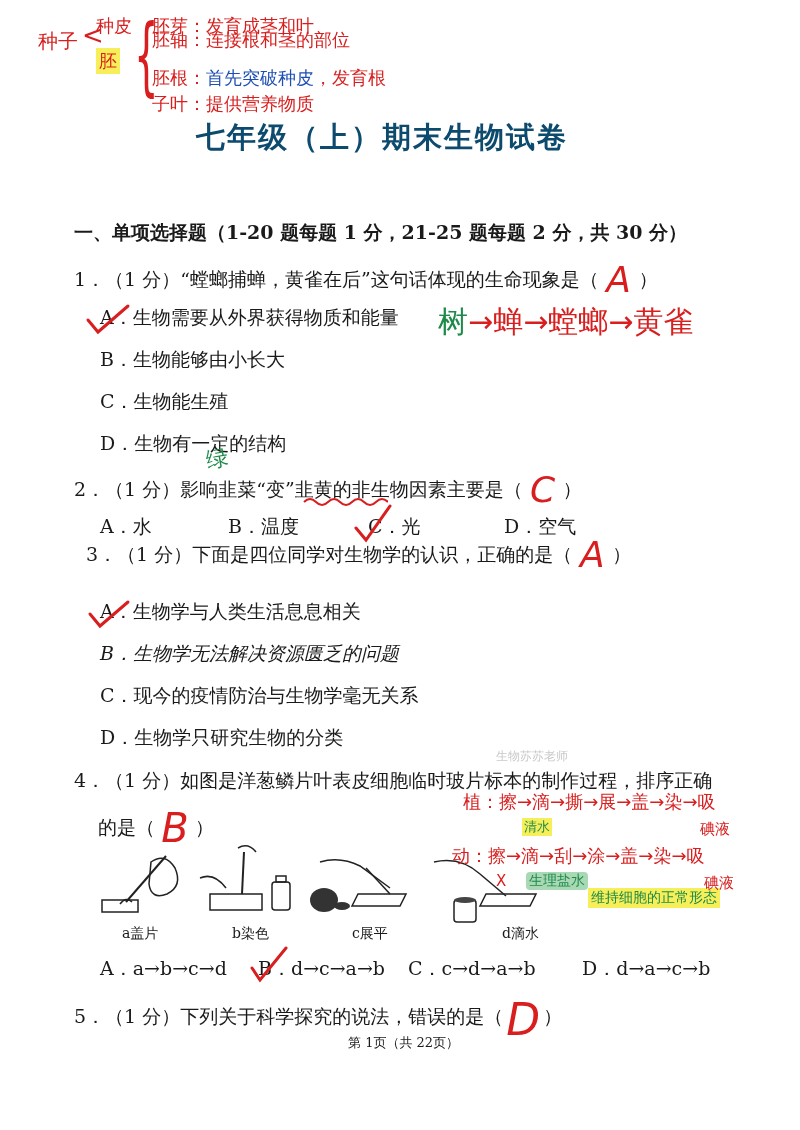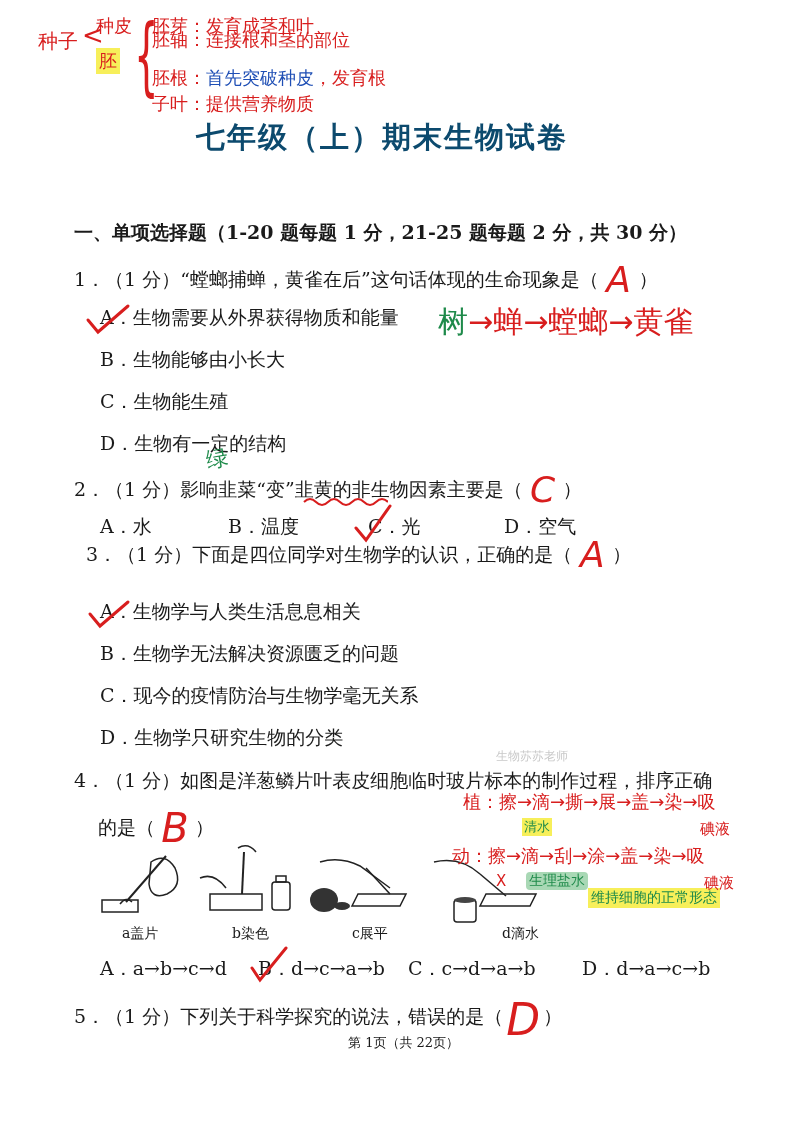--- a/index.html
+++ b/index.html
@@ -84,21 +84,21 @@
 </div>
 
 <div>
   <div class="abs q" style="left:74px;top:537px;margin-left:12px;">
     <span>3．（1 分）下面是四位同学对生物学的认识，正确的是（</span><span class="ans" style="display:inline-block;width:40px;text-align:center;vertical-align:-6px;">A</span><span>）</span>
   </div>
   <div class="abs opt" style="left:100px;top:599px;"><span>A．</span><span>生物学与人类生活息息相关</span></div>
   <svg class="check" style="left:86px;top:596px;" width="46" height="34">
       <path d="M4 18 L14 30 L42 6" stroke="#d81e1e" stroke-width="3" fill="none" stroke-linecap="round"></path>
     </svg>
-  <div class="abs opt" style="left:100px;top:641px;"><span>B．</span><span>生物学无法解决资源匮乏的问题</span></div>
+  <div class="abs opt" style="left:100px;top:641px;font-style:italic;"><span>B．</span><span>生物学无法解决资源匮乏的问题</span></div>
   <div class="abs opt" style="left:100px;top:683px;"><span>C．</span><span>现今的疫情防治与生物学毫无关系</span></div>
   <div class="abs opt" style="left:100px;top:725px;"><span>D．</span><span>生物学只研究生物的分类</span></div>
 </div>
 
 <div class="abs watermark" style="left:496px;top:748px;">生物苏苏老师</div>
 
 <div>
   <div class="abs q" style="left:74px;top:768px;">4．（1 分）如图是洋葱鳞片叶表皮细胞临时玻片标本的制作过程，排序正确</div>
   <div class="abs q" style="left:98px;top:808px;">
     <span>的是（</span><span class="ans" style="display:inline-block;width:40px;text-align:center;vertical-align:-8px;font-size:40px;">B</span><span>）</span>

